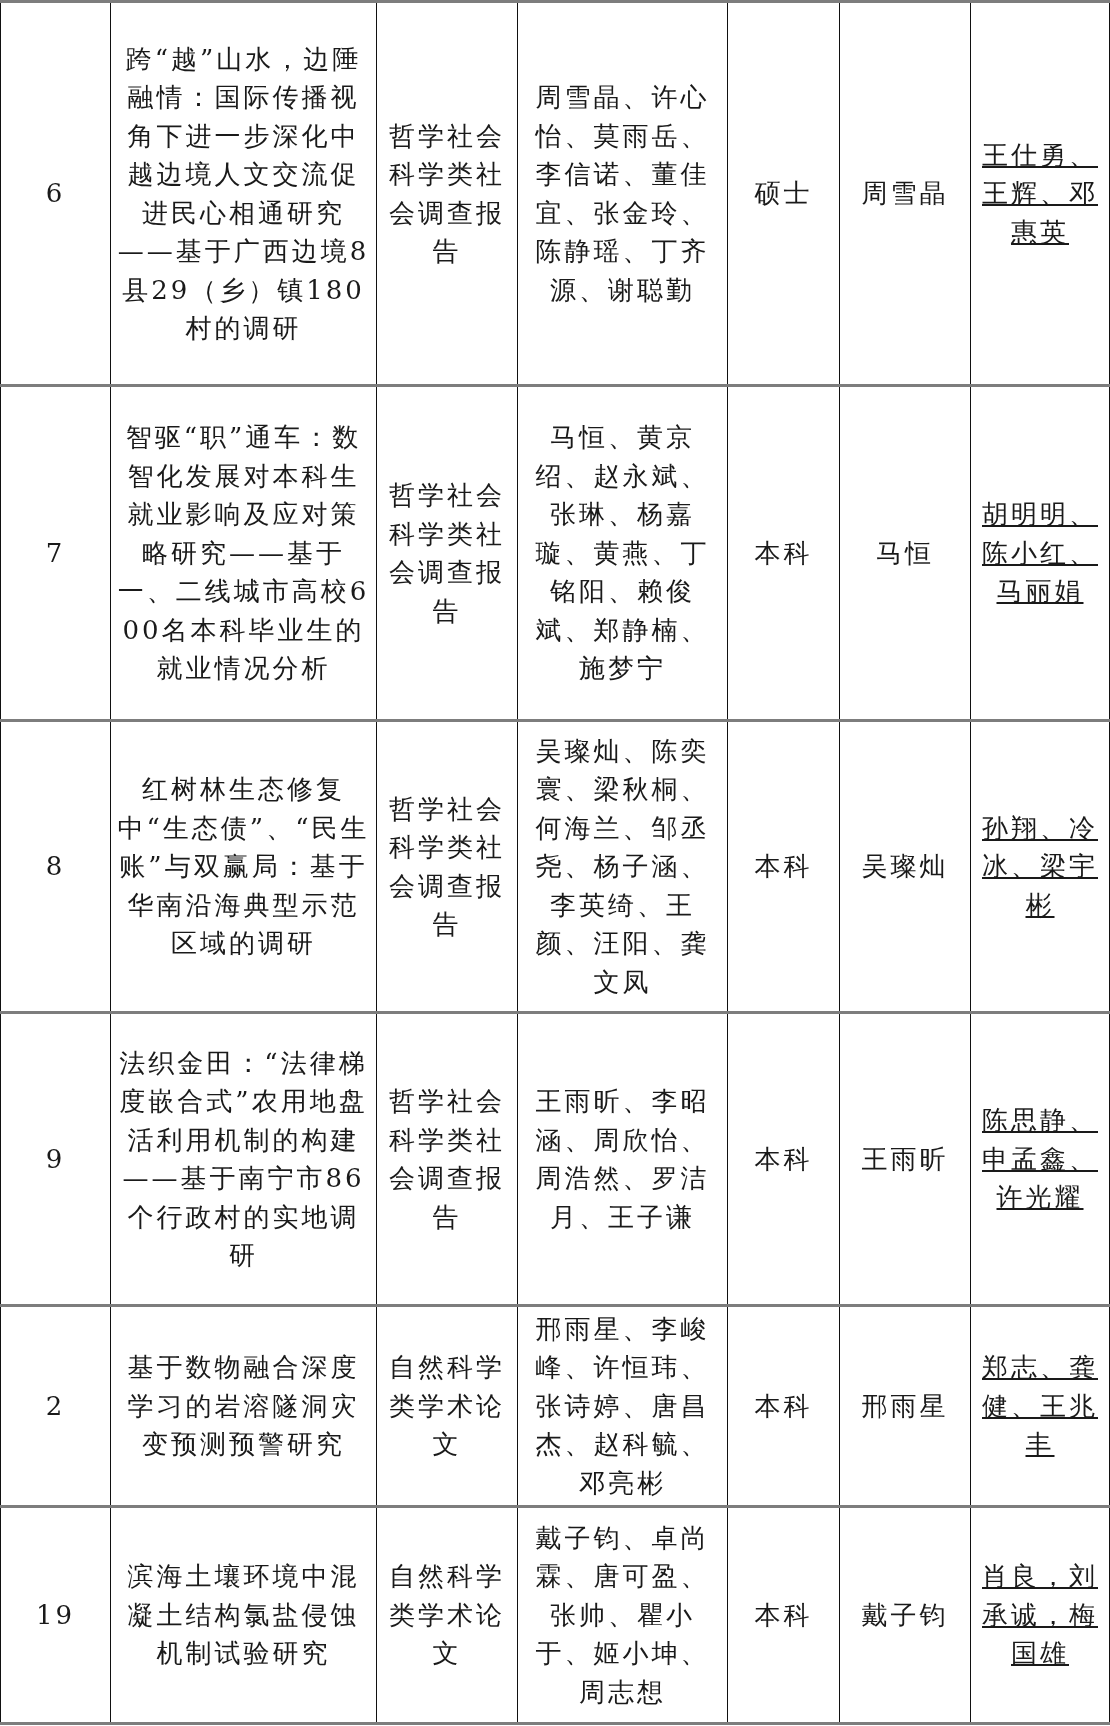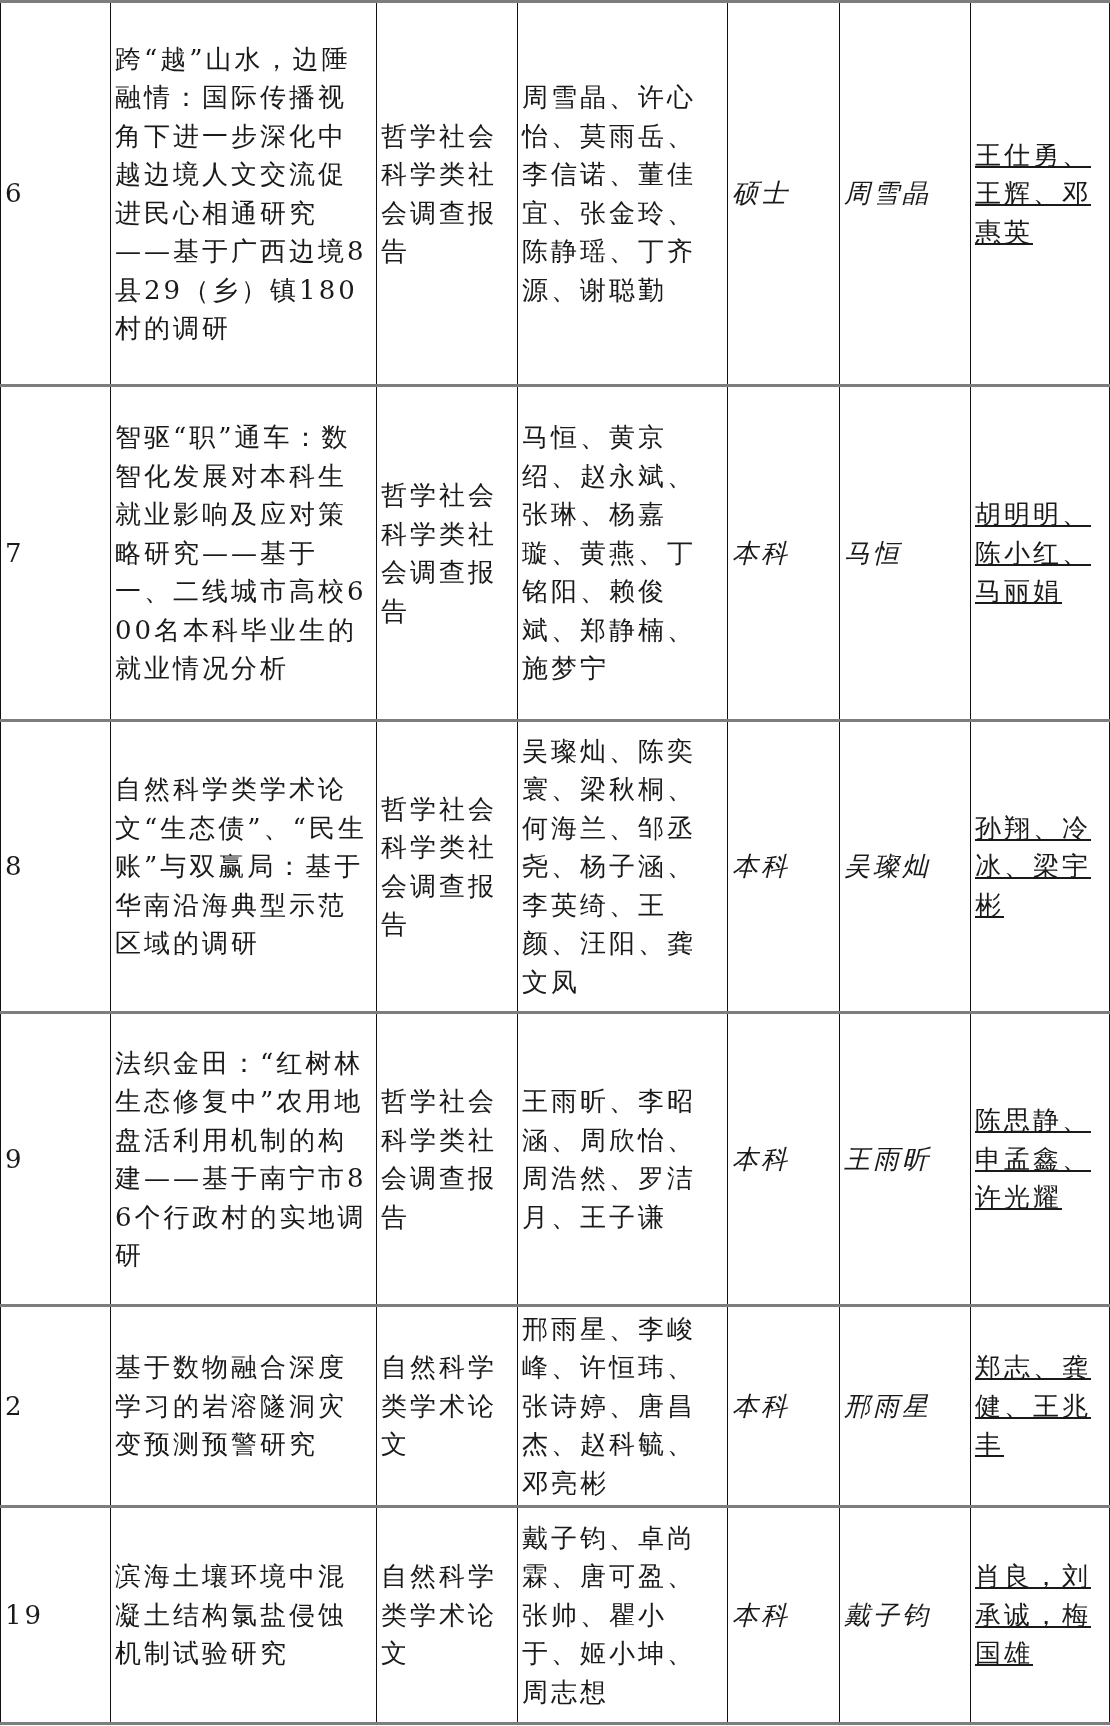--- a/index.html
+++ b/index.html
@@ -21,33 +21,33 @@
       top: 0;
       width: 1109px;
       border-collapse: collapse;
       table-layout: fixed;
     }
     table.award-table td {
       border-left: 1.5px solid #111;
       border-right: 1.5px solid #111;
       border-top: 3px solid #7d7d7d;
       border-bottom: 3px solid #7d7d7d;
-      text-align: left;
+      text-align: center;
       vertical-align: middle;
       padding: 0 4px;
       font-size: 26px;
       line-height: 38.5px;
       letter-spacing: 3px;
       word-break: break-all;
     }
     td.col-no { font-size: 27px; letter-spacing: 0; }
     td.col-title { padding: 0 12px; }
     td.col-type { padding: 0 18px; }
     td.col-members { padding: 0 10px; }
-    td.col-degree, td.col-leader { padding: 0 8px; font-style: italic; }
+    td.col-degree, td.col-leader { padding: 0 8px; }
     td.col-advisor { padding: 0 18px; text-decoration: underline; }
   </style>
 </head>
 <body>
 
 <table class="award-table">
   <colgroup>
     <col style="width:110px">
     <col style="width:266px">
     <col style="width:141px">
@@ -70,30 +70,30 @@
       <td class="col-no">7</td>
       <td class="col-title">智驱“职”通车：数智化发展对本科生就业影响及应对策略研究——基于一、二线城市高校600名本科毕业生的就业情况分析</td>
       <td class="col-type">哲学社会科学类社会调查报告</td>
       <td class="col-members">马恒、黄京绍、赵永斌、张琳、杨嘉璇、黄燕、丁铭阳、赖俊斌、郑静楠、施梦宁</td>
       <td class="col-degree">本科</td>
       <td class="col-leader">马恒</td>
       <td class="col-advisor">胡明明、陈小红、马丽娟</td>
     </tr>
     <tr style="height:292px">
       <td class="col-no">8</td>
-      <td class="col-title">自然科学类学术论文“生态债”、“民生账”与双赢局：基于华南沿海典型示范区域的调研</td>
+      <td class="col-title">红树林生态修复中“生态债”、“民生账”与双赢局：基于华南沿海典型示范区域的调研</td>
       <td class="col-type">哲学社会科学类社会调查报告</td>
       <td class="col-members">吴璨灿、陈奕寰、梁秋桐、何海兰、邹丞尧、杨子涵、李英绮、王颜、汪阳、龚文凤</td>
       <td class="col-degree">本科</td>
       <td class="col-leader">吴璨灿</td>
       <td class="col-advisor">孙翔、冷冰、梁宇彬</td>
     </tr>
     <tr style="height:293px">
       <td class="col-no">9</td>
-      <td class="col-title">法织金田：“红树林生态修复中”农用地盘活利用机制的构建——基于南宁市86个行政村的实地调研</td>
+      <td class="col-title">法织金田：“法律梯度嵌合式”农用地盘活利用机制的构建——基于南宁市86个行政村的实地调研</td>
       <td class="col-type">哲学社会科学类社会调查报告</td>
       <td class="col-members">王雨昕、李昭涵、周欣怡、周浩然、罗洁月、王子谦</td>
       <td class="col-degree">本科</td>
       <td class="col-leader">王雨昕</td>
       <td class="col-advisor">陈思静、申孟鑫、许光耀</td>
     </tr>
     <tr style="height:201px">
       <td class="col-no">2</td>
       <td class="col-title">基于数物融合深度学习的岩溶隧洞灾变预测预警研究</td>
       <td class="col-type">自然科学类学术论文</td>

